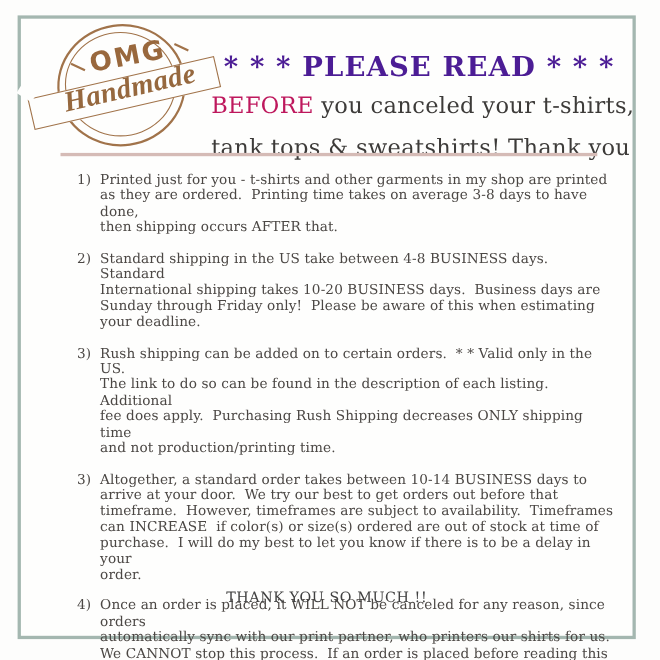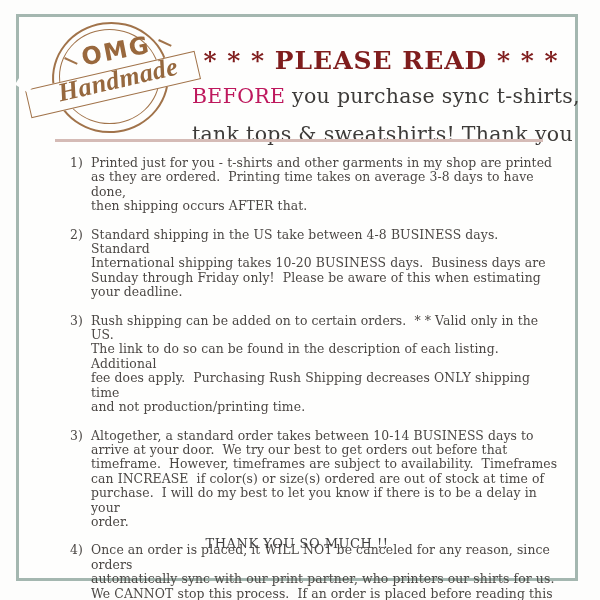--- a/index.html
+++ b/index.html
@@ -42,21 +42,21 @@
   }
   .logo-omg-tickL, .logo-omg-tickR {
     position:absolute; width:14px; height:1.5px; background:#a1734a;
   }
   .logo-omg-tickL { left:34px; top:48px; transform:rotate(25deg); }
   .logo-omg-tickR { left:128px; top:30px; transform:rotate(25deg); }
 
   
   .header-text { position:absolute; left:192px; top:46px; width:378px; text-align:center; }
   .header-title {
-    font-weight:bold; font-size:25px; color:#7f1d1d; letter-spacing:1px;
+    font-weight:bold; font-size:25px; color:#4c1d95; letter-spacing:1px;
     white-space:nowrap;
   }
   .header-sub { font-size:20.5px; color:#3d3b39; letter-spacing:0.3px; margin-top:9px; white-space:nowrap; }
   .header-sub2 { margin-top:14px; }
   .hl-before { color:#be185d; }
 
   
   .divider {
     position:absolute; left:55px; top:139px; width:488px; height:3px;
     background:#d5bbb6;
@@ -88,21 +88,21 @@
     <div class="logo-ribbon"></div>
     <div class="logo-ribbon-notch"></div>
     <div class="logo-omg-tickL"></div>
     <div class="logo-omg-tickR"></div>
     <div class="logo-omg">OMG</div>
     <div class="logo-handmade">Handmade</div>
   </div>
 
   <div class="header-text">
     <div class="header-title">* * * PLEASE READ * * *</div>
-    <div class="header-sub"><span class="hl-before">BEFORE</span><span> you purchase sync t-shirts,</span></div>
+    <div class="header-sub"><span class="hl-before">BEFORE</span><span> you canceled your t-shirts,</span></div>
     <div class="header-sub header-sub2">tank tops &amp; sweatshirts!  Thank you</div>
   </div>
 
   <div class="divider"></div>
 
   <div class="list">
     <div class="list-item">
       <div class="item-num">1)</div>
       <div class="item-text">Printed just for you - t-shirts and other garments in my shop are printed
 as they are ordered.  Printing time takes on average 3-8 days to have done,

